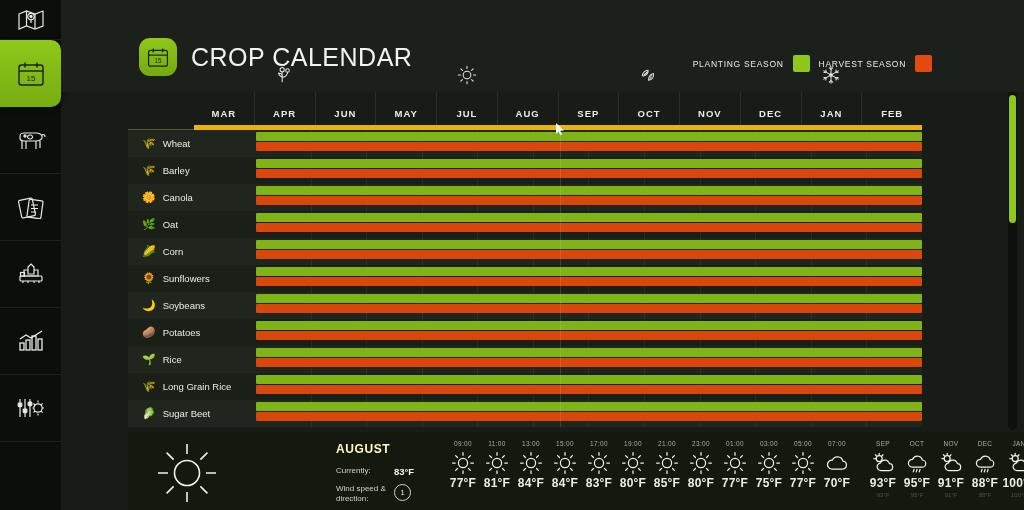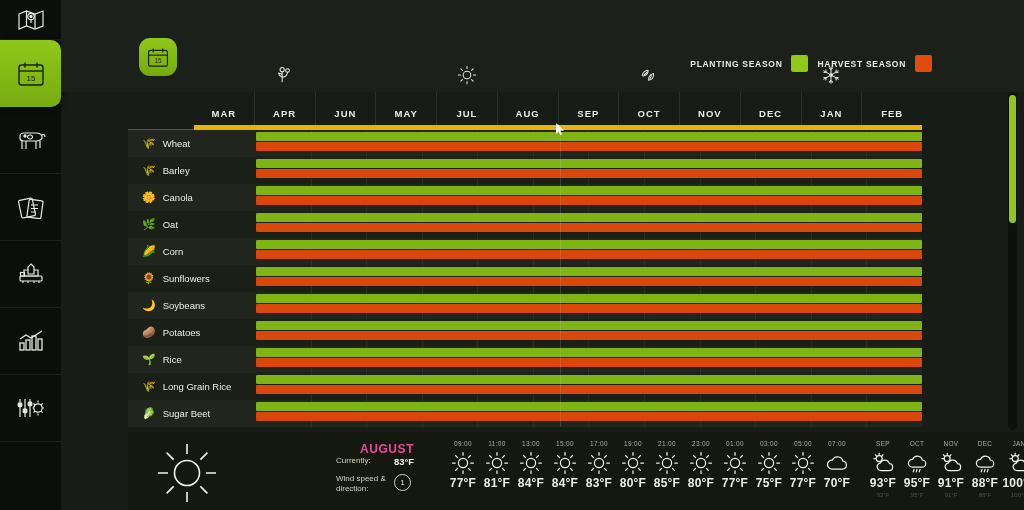--- a/index.html
+++ b/index.html
@@ -53,21 +53,21 @@
     background: linear-gradient(180deg,#8fc81a,#74a910);
     display: flex; align-items: center; justify-content: center;
     color: #1a2409;
   }
   #page-title {
     font-size: 25px; letter-spacing: .5px; color: #f2f5ee; font-weight: 400;
   }
   #legend {
     position: absolute; right: 92px; top: 55px;
     display: flex; align-items: center; gap: 9px;
-    font-size: 8.5px; letter-spacing: .7px; font-weight: bold; color: #e9eee4;
+    font-size: 8.5px; letter-spacing: .7px; font-weight: normal; color: #e9eee4;
   }
   .legend-sw { width: 17px; height: 17px; border-radius: 2px; display:block; }
 
   
   #months {
     position: absolute; left: 194px; top: 92px; width: 728px; height: 38px;
     display: flex;
     border-bottom: 5px solid #eab308;
   }
   .mcell {
@@ -139,22 +139,22 @@
 
   
   #weather {
     position: absolute; left: 128px; top: 432px; right: 0; height: 78px;
     background: #14180f;
     display: flex; align-items: flex-start;
   }
   #wx-sun { position: absolute; left: 28px; top: 10px; color: #eef2e8; }
   #wx-info { position: absolute; left: 208px; top: 10px; }
   #wx-month {
-    font-size: 12px; font-weight: bold; letter-spacing: .6px; color: #ec4899;
-    text-align: right;
+    font-size: 12px; font-weight: bold; letter-spacing: .6px; color: #fef9c3;
+    margin-bottom: 10px;
   }
   .wx-line {
     display: flex; align-items: flex-start; font-size: 8px; color: #cfd6c6;
     margin-bottom: 6px; line-height: 1.25;
   }
   .wx-line .lab { width: 58px; }
   .wx-line .val { font-size: 9.5px; font-weight: bold; color: #f0f4ea; }
   #wind-dial {
     width: 17px; height: 17px; border-radius: 50%;
     border: 1px solid #cfd6c6; color: #e8eee1;
@@ -265,20 +265,21 @@
   <header id="header">
     <div id="title-wrap">
       <div id="app-badge">
         <svg width="22" height="21" viewBox="0 0 28 26" fill="none" stroke="currentColor" stroke-width="1.5">
           <rect x="2" y="4" width="24" height="20" rx="2.5"></rect>
           <path d="M2 10 H26"></path>
           <path d="M8 1.5 V6.5 M20 1.5 V6.5"></path>
           <text x="14" y="20" font-size="8" font-family="Liberation Sans, sans-serif" fill="currentColor" stroke="none" text-anchor="middle">15</text>
         </svg>
       </div>
+      <div id="page-title">CROP CALENDAR</div>
     </div>
 
     <div id="legend">
       <span>PLANTING SEASON</span>
       <span class="legend-sw" style="background:#8fc81a"></span>
       <span>HARVEST SEASON</span>
       <span class="legend-sw" style="background:#e24a10"></span>
     </div>
   </header>
 

